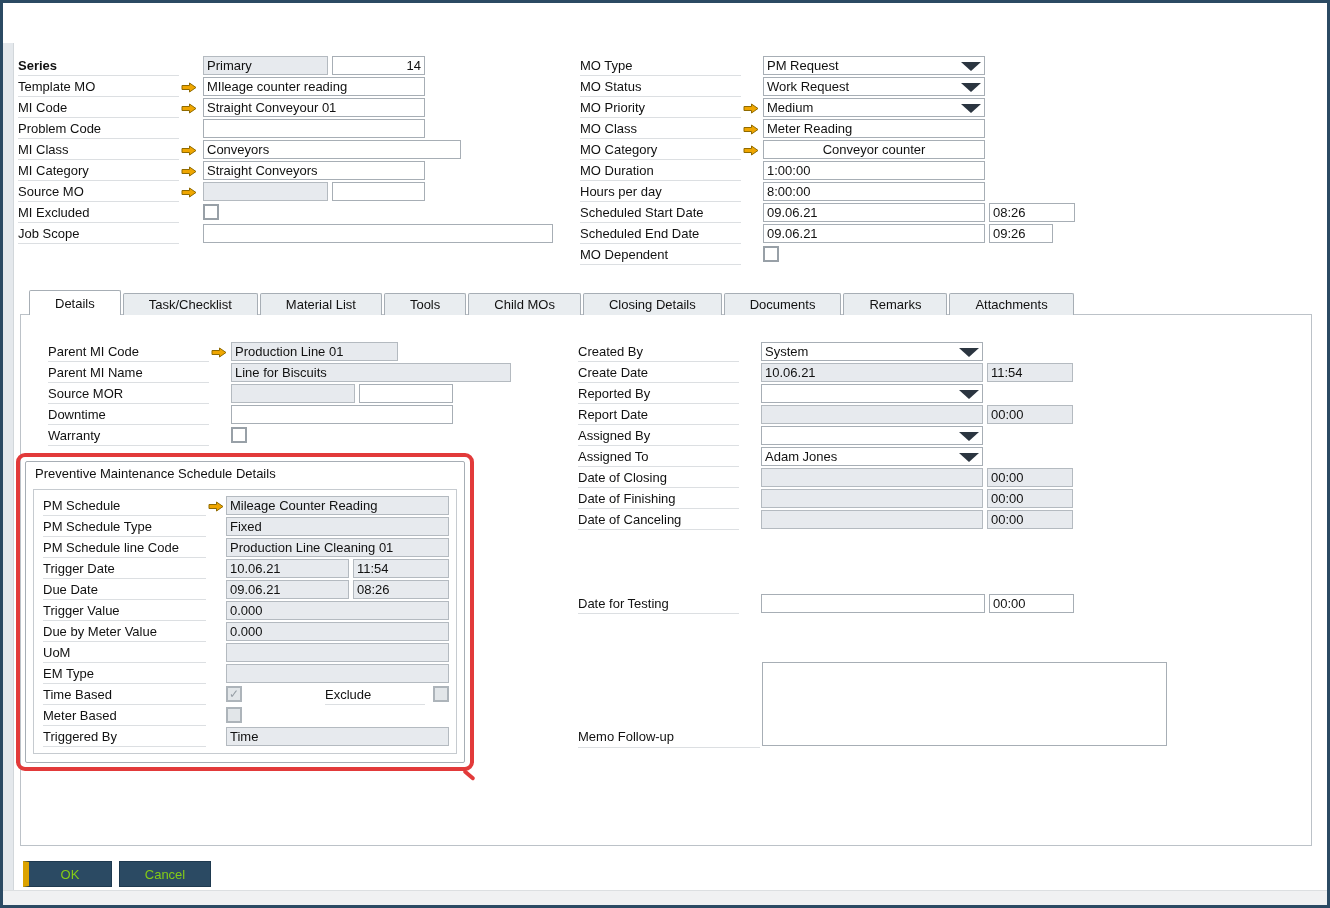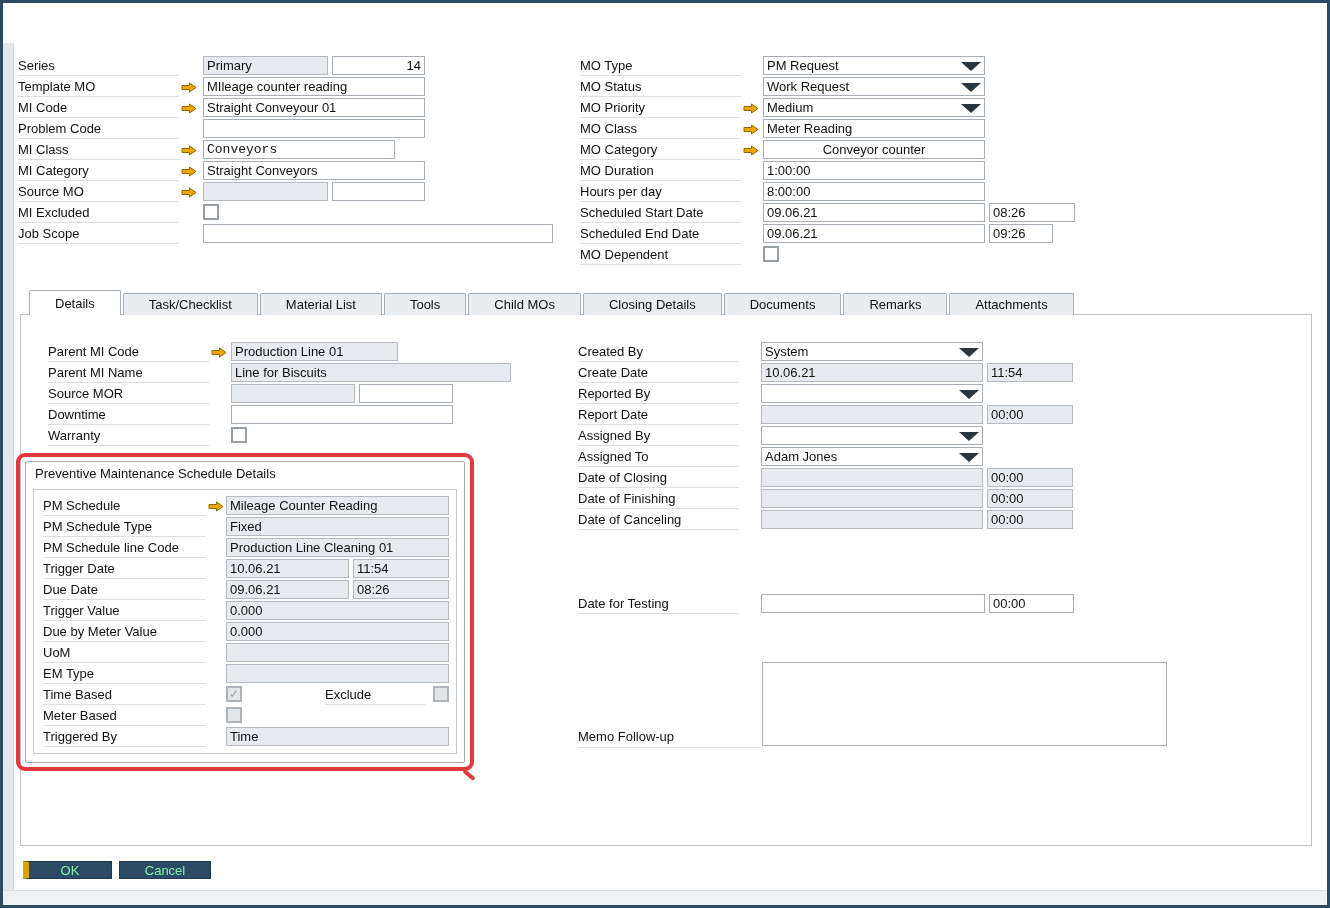--- a/index.html
+++ b/index.html
@@ -67,39 +67,39 @@
   .annotation { position:absolute; left:13px; top:450px; width:458px; height:318px; border:4px solid #e23a3a; border-radius:9px; z-index:6; pointer-events:none; }
   .annotation::after { content:""; position:absolute; right:-6px; bottom:-10px; width:14px; height:4px; background:#e23a3a; transform:rotate(40deg); border-radius:2px; }
 
   
   .memo-label { position:absolute; left:575px; top:659px; width:182px; height:86px; display:flex; align-items:flex-end; border-bottom:1px solid #dcdfe2; z-index:3; }
   .memo-box { position:absolute; left:759px; top:659px; width:405px; height:84px; border:1px solid #a7aeb5; background:#fff; resize:none; font-family:"Liberation Sans",sans-serif; font-size:13px; z-index:3; }
 
   
   .btnbar { position:absolute; left:20px; top:858px; display:flex; gap:7px; z-index:3; }
   .btn {
-    height:18px; background:#2b4a63; color:#86efac; display:flex; align-items:center; justify-content:center;
+    height:26px; background:#2b4a63; color:#84cc16; display:flex; align-items:center; justify-content:center;
     font-size:13px; cursor:pointer; border:1px solid #1f3a50;
   }
   .btn-ok { width:89px; border-left:6px solid #dca300; }
   .btn-cancel { width:92px; }
 
   .link-arrow { display:inline-block; line-height:0; cursor:pointer; }
 </style>
 </head>
 <body>
 
 <div class="window">
 
 
   <div class="left-strip"></div>
 
   <div id="form-tl" class="form" style="left:15px; top:53px;">
       <div class="row">
-        <div class="lbl" style="width: 161px;">Series</div>
+        <div class="lbl" style="width: 161px; font-weight: bold;">Series</div>
         <div class="arrow-slot" style="width: 24px;"></div>
         <div class="fields">
           <div class="fld ro" style="width: 125px;">Primary</div>
           <span class="gap" style="width: 4px;"></span>
           <div class="fld num" style="width: 93px;">14</div>
         </div>
       </div>
       <div class="row">
         <div class="lbl" style="width: 161px;">Template MO</div>
         <div class="arrow-slot" style="width: 24px;">
@@ -130,21 +130,21 @@
         </div>
       </div>
       <div class="row">
         <div class="lbl" style="width: 161px;">MI Class</div>
         <div class="arrow-slot" style="width: 24px;">
           <span class="link-arrow"><svg width="16" height="11" viewBox="0 0 16 11">
               <path d="M1 3.5 H8.5 V1 L15 5.5 L8.5 10 V7.5 H1 Z" fill="#efa600" stroke="#8f6a00" stroke-width="1"></path>
             </svg></span>
         </div>
         <div class="fields">
-          <div class="fld" style="width: 192px; font-family: Liberation Mono, monospace;">Conveyors</div>
+          <div class="fld" style="width: 258px;">Conveyors</div>
         </div>
       </div>
       <div class="row">
         <div class="lbl" style="width: 161px;">MI Category</div>
         <div class="arrow-slot" style="width: 24px;">
           <span class="link-arrow"><svg width="16" height="11" viewBox="0 0 16 11">
               <path d="M1 3.5 H8.5 V1 L15 5.5 L8.5 10 V7.5 H1 Z" fill="#efa600" stroke="#8f6a00" stroke-width="1"></path>
             </svg></span>
         </div>
         <div class="fields">

